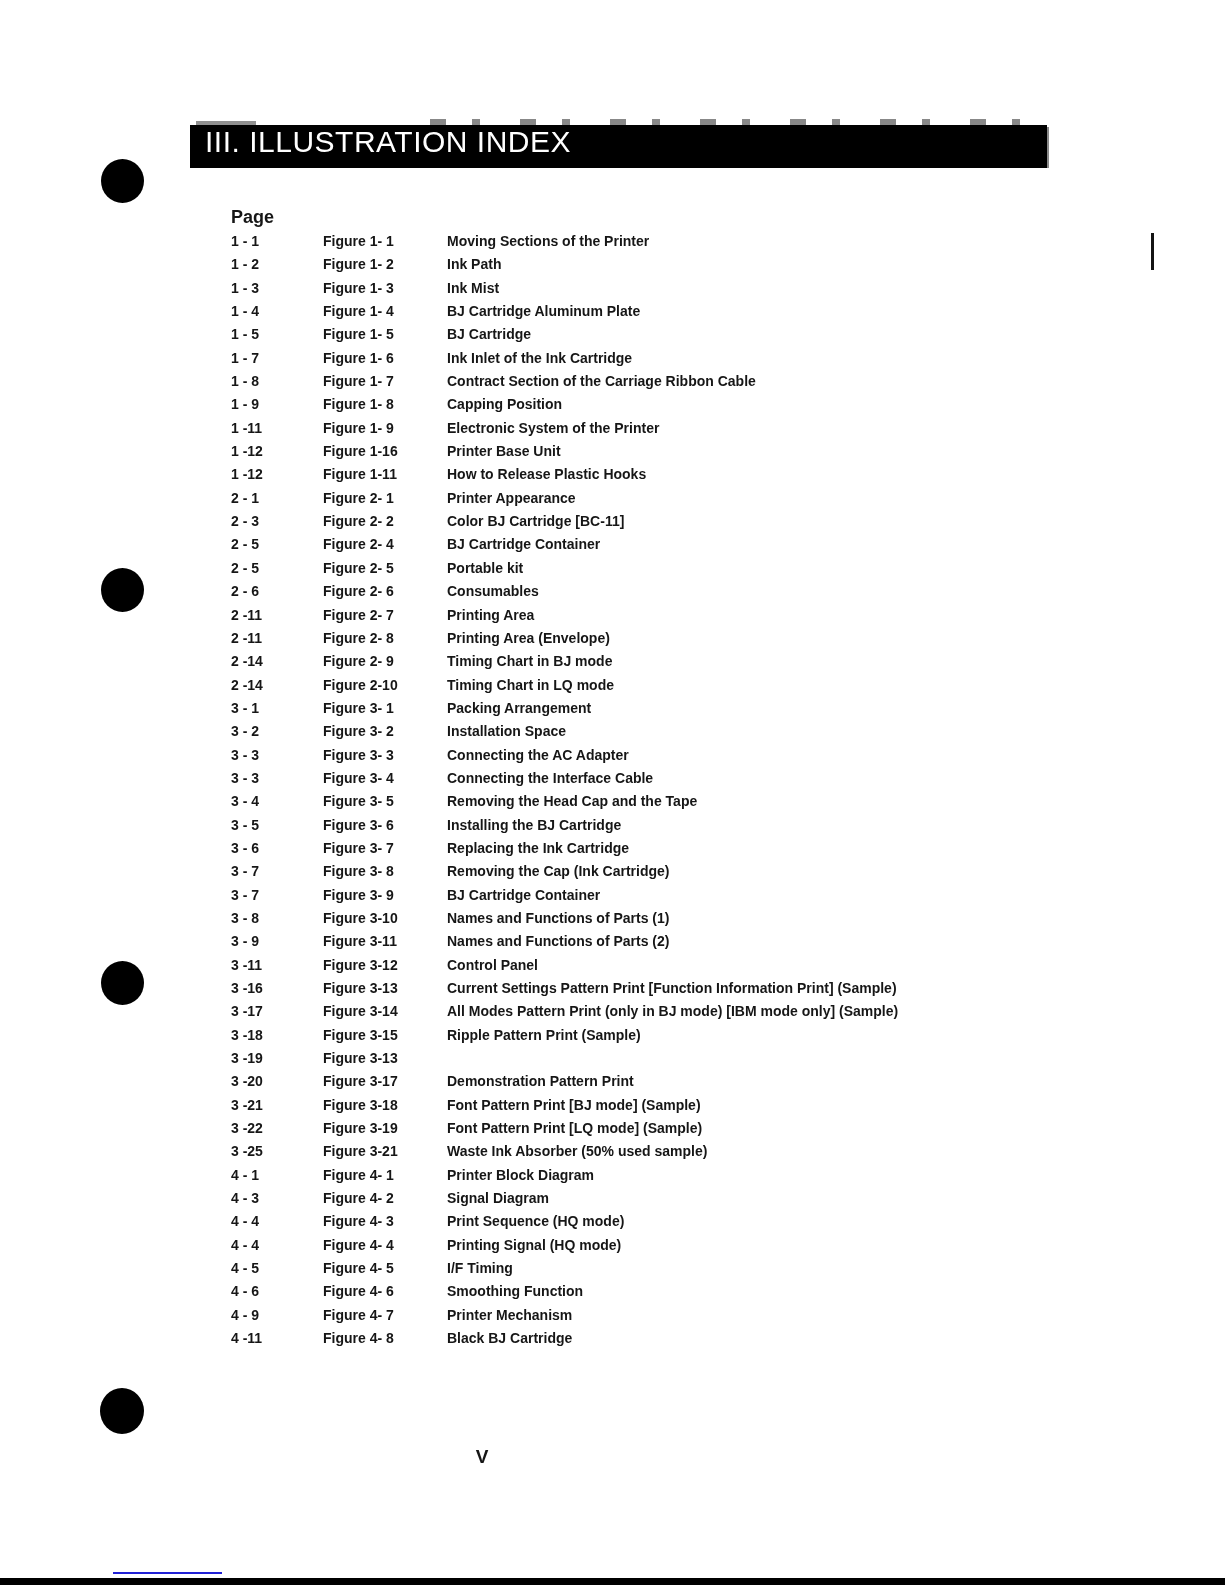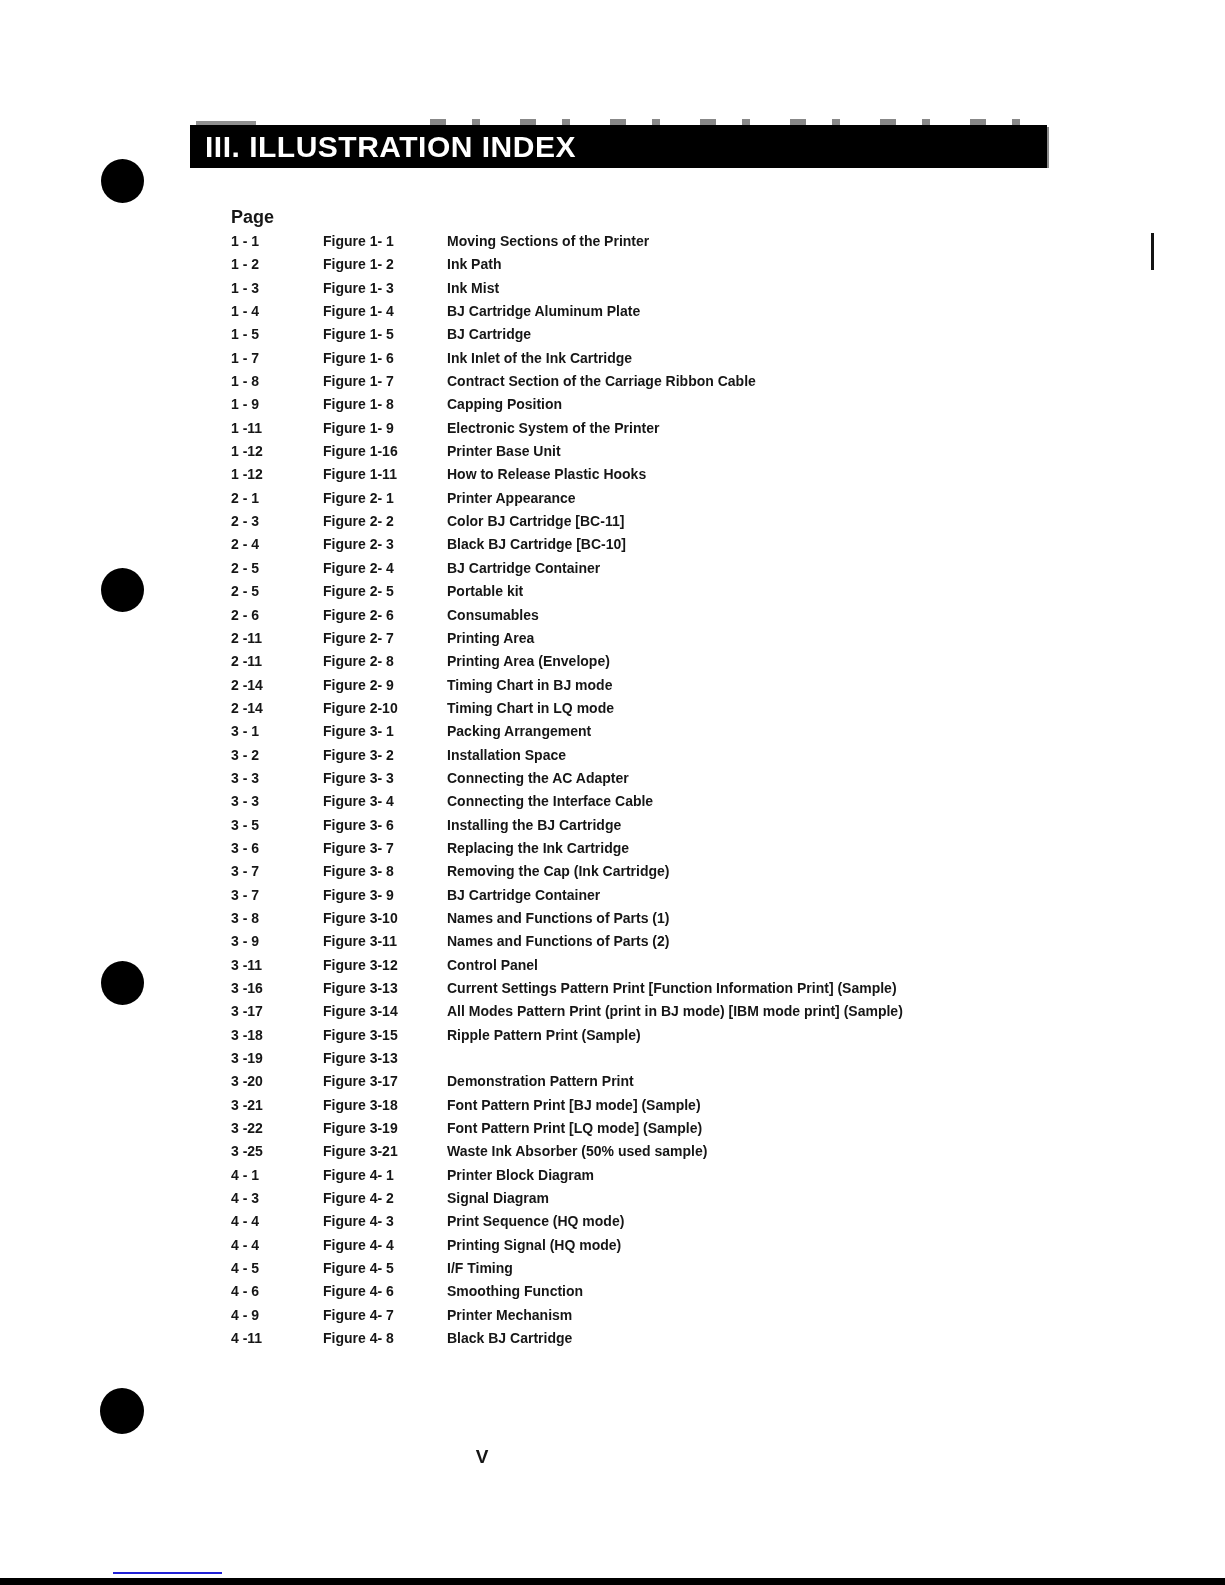--- a/index.html
+++ b/index.html
@@ -20,25 +20,25 @@
   .dot1 { left:101px; top:159px; }
   .dot2 { left:101px; top:568px; }
   .dot3 { left:101px; top:961px; }
   .dot4 { left:100px; top:1388px; width:44px; height:46px; }
   .header-bar {
     position:absolute;
     left:190px; top:125px;
     width:857px; height:43px;
     background:#000;
     color:#fff;
-    display:flex; align-items:center;
+    display:flex; 
     padding-left:15px;
     box-sizing:border-box;
     font-size:30px;
-    font-weight:bold;
+    font-weight:normal;
     letter-spacing:0.5px;
     white-space:pre;
   }
   .noise-strip {
     position:absolute;
     left:430px; top:119px;
     width:620px; height:6px;
     background:repeating-linear-gradient(90deg,#111 0 16px, transparent 16px 42px, #111 42px 50px, transparent 50px 90px);
     opacity:0.5;
   }
@@ -185,25 +185,20 @@
       <span class="col-page">2 - 1</span>
       <span class="col-fig">Figure 2- 1</span>
       <span class="col-title">Printer Appearance</span>
     </div>
       <div class="row">
       <span class="col-page">2 - 3</span>
       <span class="col-fig">Figure 2- 2</span>
       <span class="col-title">Color BJ Cartridge [BC-11]</span>
     </div>
       <div class="row">
-      <span class="col-page">2 - 4</span>
-      <span class="col-fig">Figure 2- 3</span>
-      <span class="col-title">Black BJ Cartridge [BC-10]</span>
-    </div>
-      <div class="row">
       <span class="col-page">2 - 5</span>
       <span class="col-fig">Figure 2- 4</span>
       <span class="col-title">BJ Cartridge Container</span>
     </div>
       <div class="row">
       <span class="col-page">2 - 5</span>
       <span class="col-fig">Figure 2- 5</span>
       <span class="col-title">Portable kit</span>
     </div>
       <div class="row">
@@ -245,20 +240,25 @@
       <span class="col-page">3 - 3</span>
       <span class="col-fig">Figure 3- 3</span>
       <span class="col-title">Connecting the AC Adapter</span>
     </div>
       <div class="row">
       <span class="col-page">3 - 3</span>
       <span class="col-fig">Figure 3- 4</span>
       <span class="col-title">Connecting the Interface Cable</span>
     </div>
       <div class="row">
+      <span class="col-page">3 - 4</span>
+      <span class="col-fig">Figure 3- 5</span>
+      <span class="col-title">Removing the Head Cap and the Tape</span>
+    </div>
+      <div class="row">
       <span class="col-page">3 - 5</span>
       <span class="col-fig">Figure 3- 6</span>
       <span class="col-title">Installing the BJ Cartridge</span>
     </div>
       <div class="row">
       <span class="col-page">3 - 6</span>
       <span class="col-fig">Figure 3- 7</span>
       <span class="col-title">Replacing the Ink Cartridge</span>
     </div>
       <div class="row">
@@ -287,21 +287,21 @@
       <span class="col-title">Control Panel</span>
     </div>
       <div class="row">
       <span class="col-page">3 -16</span>
       <span class="col-fig">Figure 3-13</span>
       <span class="col-title">Current Settings Pattern Print [Function Information Print] (Sample)</span>
     </div>
       <div class="row">
       <span class="col-page">3 -17</span>
       <span class="col-fig">Figure 3-14</span>
-      <span class="col-title">All Modes Pattern Print (print in BJ mode) [IBM mode print] (Sample)</span>
+      <span class="col-title">All Modes Pattern Print (only in BJ mode) [IBM mode only] (Sample)</span>
     </div>
       <div class="row">
       <span class="col-page">3 -18</span>
       <span class="col-fig">Figure 3-15</span>
       <span class="col-title">Ripple Pattern Print (Sample)</span>
     </div>
       <div class="row">
       <span class="col-page">3 -19</span>
       <span class="col-fig">Figure 3-13</span>
     </div>

